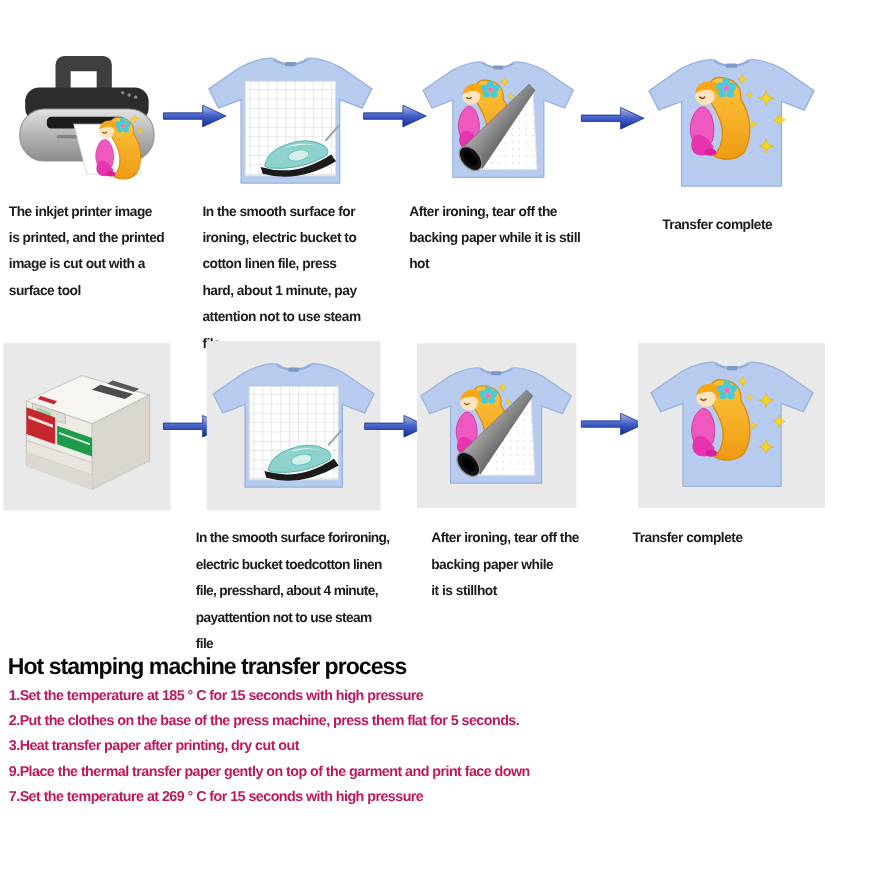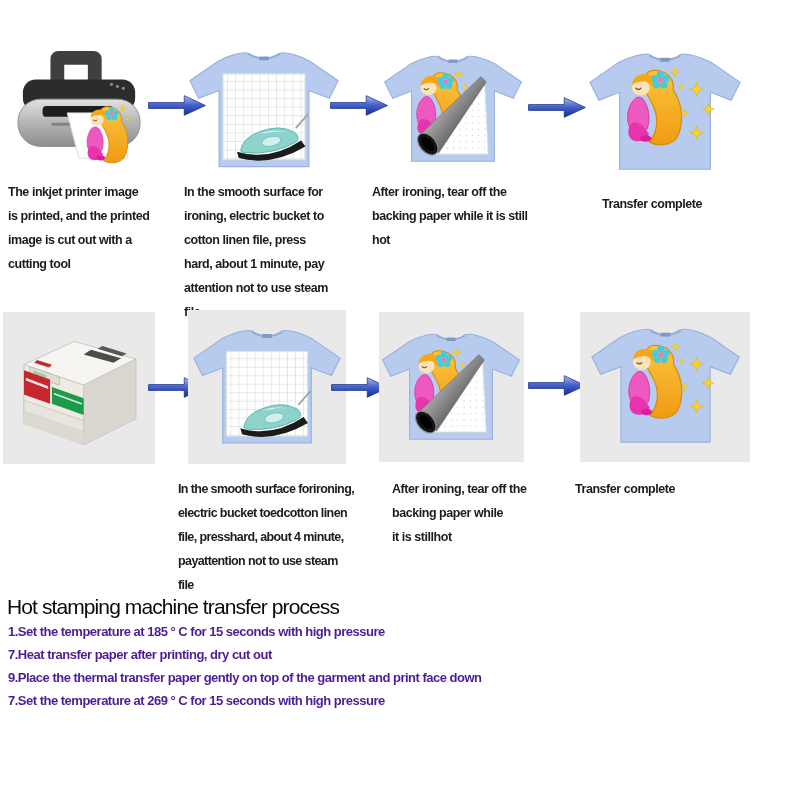--- a/index.html
+++ b/index.html
@@ -4,23 +4,23 @@
 <style>
   html,body{margin:0;padding:0;background:#fff;}
   #canvas{position:relative;width:800px;height:800px;background:#ffffff;overflow:hidden;
           font-family:"Liberation Sans",sans-serif;}
   .g{position:absolute;}
   .g svg{display:block;width:100%;height:100%;}
   .gbox{position:absolute;background:#e9e9e9;}
   .gbox .inner{position:absolute;}
   .cap{position:absolute;white-space:pre-line;font-weight:700;font-size:12.5px;
        letter-spacing:-0.45px;line-height:24px;color:#1c1c1c;}
-  .title{position:absolute;font-weight:400;font-size:21px;letter-spacing:-0.9px;color:#0a0a0a;text-align:right;}
+  .title{position:absolute;font-weight:700;font-size:21px;letter-spacing:-0.9px;color:#0a0a0a;text-align:right;}
   .steps{position:absolute;left:8px;top:620px;width:780px;}
-  .step{font-weight:700;font-size:13px;letter-spacing:-0.5px;line-height:23px;color:#4c1d95;}
+  .step{font-weight:700;font-size:13px;letter-spacing:-0.5px;line-height:23px;color:#be185d;}
 </style>
 </head>
 <body>
 
 <div id="canvas">
 
   <svg width="0" height="0" style="position:absolute" aria-hidden="true">
     <defs>
       <linearGradient id="arrowGrad" x1="0" y1="0" x2="0" y2="1">
         <stop offset="0" stop-color="#aebde8"></stop>
@@ -190,21 +190,21 @@
   </div>
   <div class="g" style="left:586px;top:46px;width:158px;height:132px">
     <svg viewBox="0 0 160 130">
         <use href="#scene-shirt-done"></use>
       </svg>
   </div>
 
   <div class="cap" style="left:8px;top:180px;width:180px">The inkjet printer image
 is printed, and the printed
 image is cut out with a
-cutting tool</div>
+surface tool</div>
   <div class="cap" style="left:184px;top:180px;width:182px">In the smooth surface for
 ironing, electric bucket to
 cotton linen file, press
 hard, about 1 minute, pay
 attention not to use steam
 file</div>
   <div class="cap" style="left:372px;top:180px;width:195px">After ironing, tear off the
 backing paper while it is still
 hot</div>
   <div class="cap" style="left:602px;top:192px;width:150px">Transfer complete</div>
@@ -259,18 +259,19 @@
 payattention not to use steam
 file</div>
   <div class="cap" style="left:392px;top:477px;width:180px">After ironing, tear off the
 backing paper while
  it is stillhot</div>
   <div class="cap" style="left:575px;top:477px;width:150px">Transfer complete</div>
 
   <div class="title" style="left:7px;top:595px">Hot stamping machine transfer process</div>
   <div class="steps">
     <div class="step">1.Set the temperature at 185 ° C for 15 seconds with high pressure</div>
-    <div class="step">7.Heat transfer paper after printing, dry cut out</div>
+    <div class="step">2.Put the clothes on the base of the press machine, press them flat for 5 seconds.</div>
+    <div class="step">3.Heat transfer paper after printing, dry cut out</div>
     <div class="step">9.Place the thermal transfer paper gently on top of the garment and print face down</div>
     <div class="step">7.Set the temperature at 269 ° C for 15 seconds with high pressure</div>
   </div>
 
 </div>
 
 </body></html>

